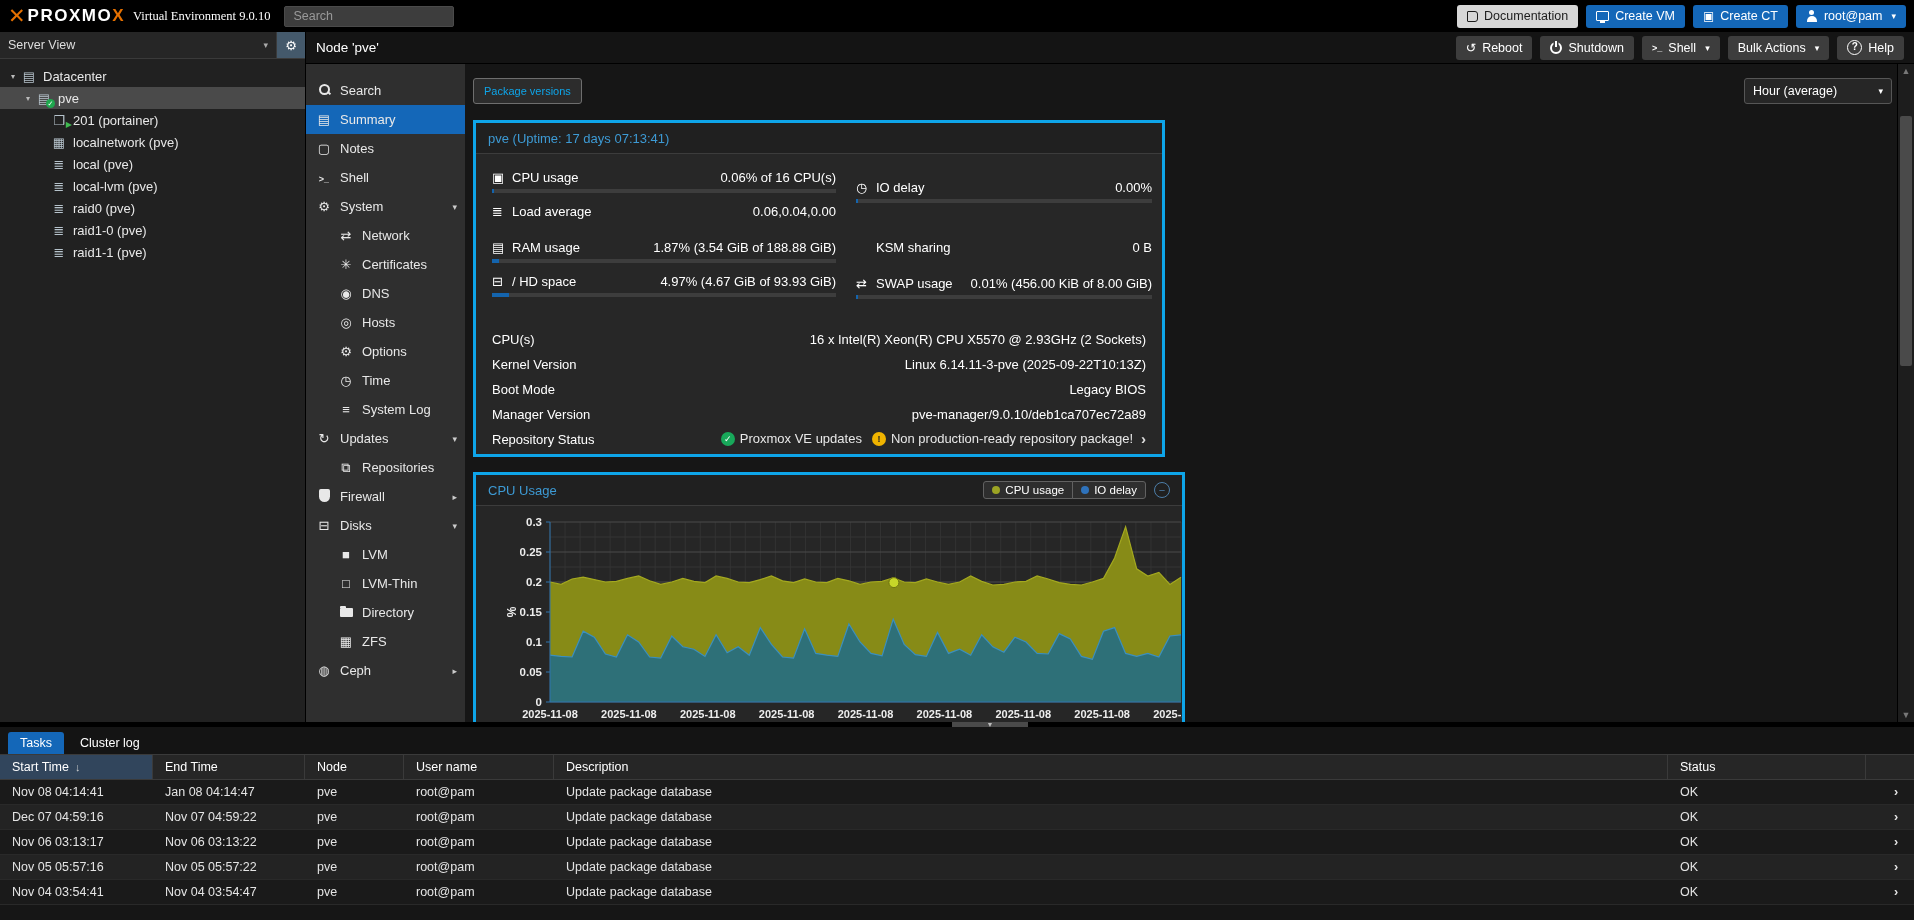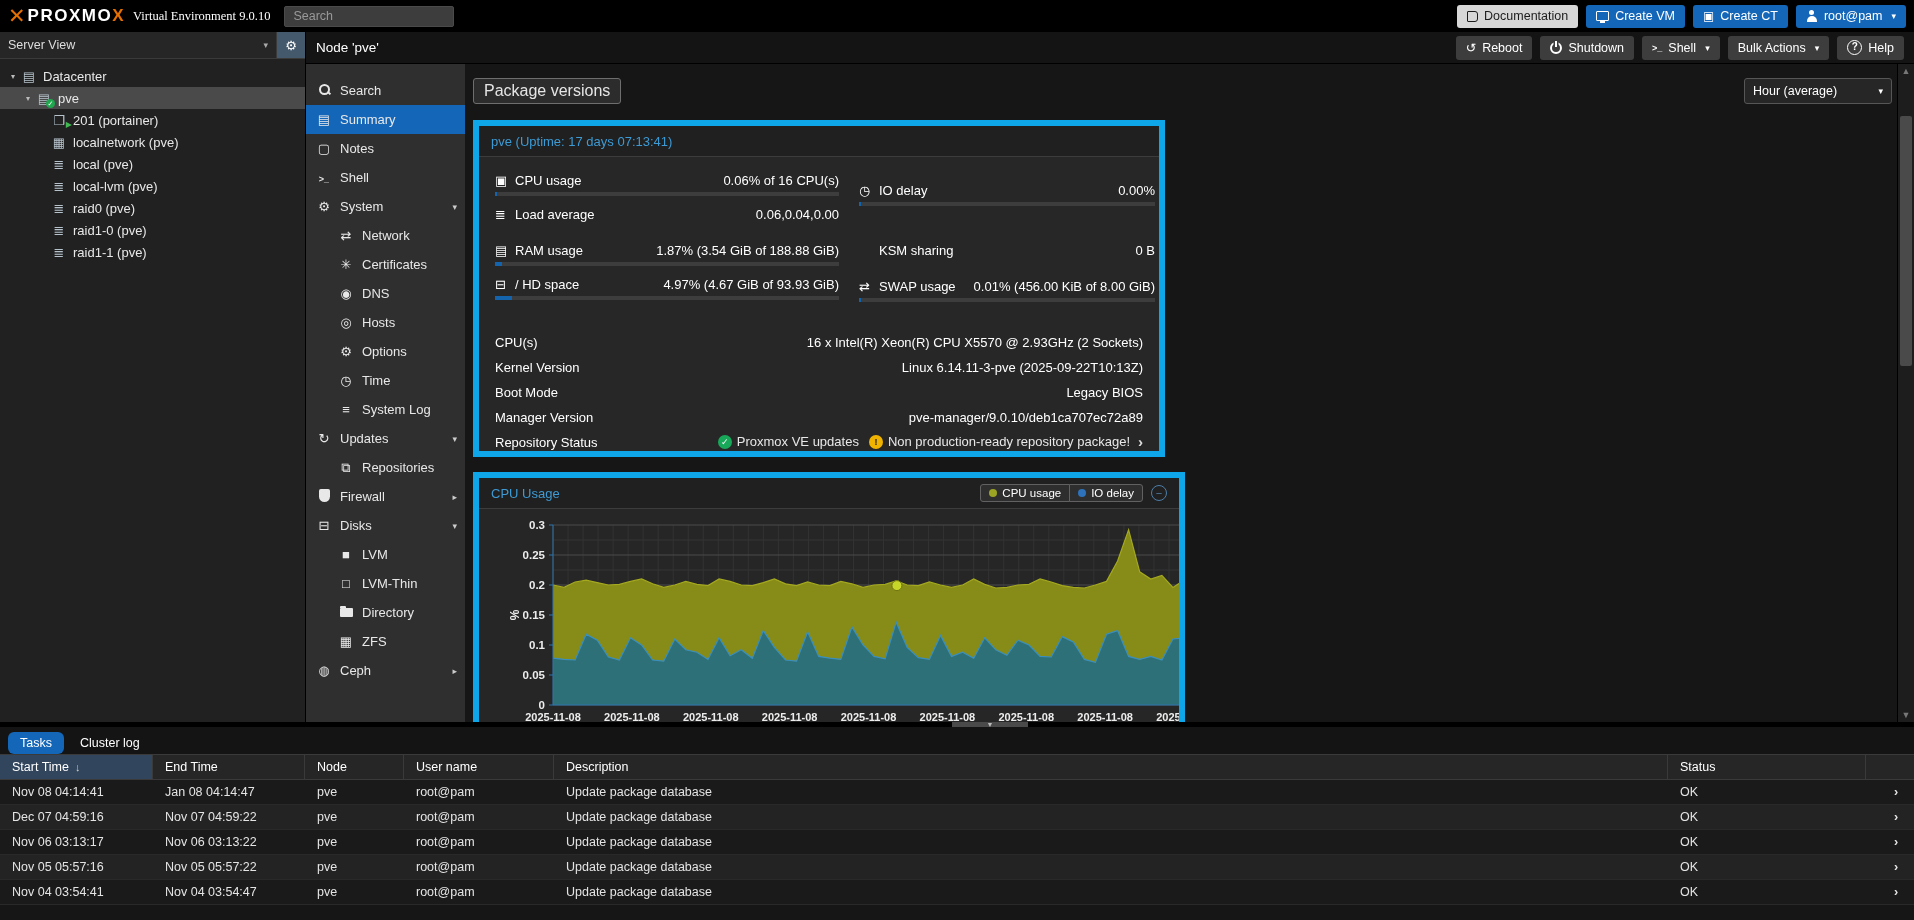--- a/index.html
+++ b/index.html
@@ -51,28 +51,28 @@
   .menu { width:159px; background:#2f2f2f; flex:none; padding-top:12px; overflow:hidden; }
   .menu-item { height:29px; display:flex; align-items:center; padding:0 8px; font-size:13px; cursor:pointer;
     white-space:nowrap; }
   .menu-item.selected { background:#1467b8; }
   .menu-item .m-ico { width:20px; text-align:center; margin-right:6px; flex:none; font-size:13px; }
   .menu-item.lvl1 { padding-left:30px; }
   .m-caret { margin-left:auto; font-size:9px; color:#ccc; }
 
   .content { flex:1; background:#161616; min-width:0; position:relative; overflow:hidden; }
   .content-toolbar { display:flex; align-items:flex-start; margin:14px 5px 0 8px; height:30px; }
-  .pkg-btn { height:26px; border:1px solid #6e6e6e; background:#2c2c2c; color:#e5e5e5; border-radius:3px;
-    padding:0 10px; font-size:16px; display:flex; align-items:center; cursor:pointer; }
+  .pkg-btn { height:26px; border:1px solid #6e6e6e; background:#2c2c2c; color:#0ea5e9; border-radius:3px;
+    padding:0 10px; font-size:11px; display:flex; align-items:center; cursor:pointer; }
   .range-select { margin-left:auto; height:26px; min-width:148px; border:1px solid #565656; background:#262626;
     color:#fff; border-radius:3px; padding:0 8px; font-size:12.5px; display:flex; align-items:center; cursor:pointer; }
   .range-select .caret { margin-left:auto; padding-left:14px; }
 
   .panels { display:flex; flex-wrap:wrap; margin:12px 5px 0 8px; column-gap:16px; row-gap:15px; }
-  .panel { background:#272727; border:6px solid #0ea5e9; overflow:hidden; }
+  .panel { background:#272727; border:3px solid #0ea5e9; overflow:hidden; }
   .panel-hd { height:31px; background:#202020; border-bottom:1px solid #3c3c3c; display:flex; align-items:center;
     padding:0 12px; }
   .panel-title { color:#3d9ad4; font-size:13px; }
   .hd-right { margin-left:auto; display:flex; align-items:center; gap:8px; }
   .legend-group { display:flex; }
   .legend-pill { display:flex; align-items:center; gap:5px; background:#2e2e2e; border:1px solid #616161;
     padding:2px 8px; font-size:11.5px; color:#fff; margin-left:-1px; cursor:pointer; }
   .legend-pill:first-child { border-radius:3px 0 0 3px; margin-left:0; }
   .legend-pill:last-child { border-radius:0 3px 3px 0; }
   .legend-pill:only-child { border-radius:3px; }
@@ -115,21 +115,21 @@
   .ms-thumb { position:absolute; left:2px; right:2px; top:52px; height:250px; background:#4a4a4a;
     border-radius:2px; cursor:pointer; }
 
   
   .splitter { height:5px; background:#000; position:relative; cursor:row-resize; }
   .split-handle { position:absolute; left:952px; width:76px; top:0; bottom:0; background:#4a4a4a;
     text-align:center; color:#bbb; font-size:7px; line-height:5px; }
   .bottom { height:193px; background:#161616; display:flex; flex-direction:column; }
   .tabs { height:27px; background:#141414; display:flex; align-items:flex-end; padding-left:8px; gap:4px; }
   .tab { padding:4px 12px; font-size:12.5px; color:#fff; cursor:pointer; border-radius:3px 3px 0 0; }
-  .tab.active { background:#1467b8;border-radius:6px; }
+  .tab.active { background:#1467b8; }
   .task-table { width:1914px; }
   .t-hd { display:grid; grid-template-columns:153px 152px 99px 150px 1114px 198px 48px; height:26px;
     background:#262626; border-top:1px solid #3a3a3a; border-bottom:1px solid #3a3a3a; }
   .t-hd > div { display:flex; align-items:center; padding-left:12px; font-size:12.5px; color:#fff;
     border-right:1px solid #3a3a3a; cursor:pointer; }
   .t-hd > div.sorted { background:#31455c; }
   .t-hd > div:last-child { border-right:none; }
   .sort-arrow { margin-left:6px; font-size:11px; color:#cfcfcf; }
   .t-row { display:grid; grid-template-columns:153px 152px 99px 150px 1114px 198px 48px; height:25px;
     border-bottom:1px solid #292929; cursor:pointer; }

